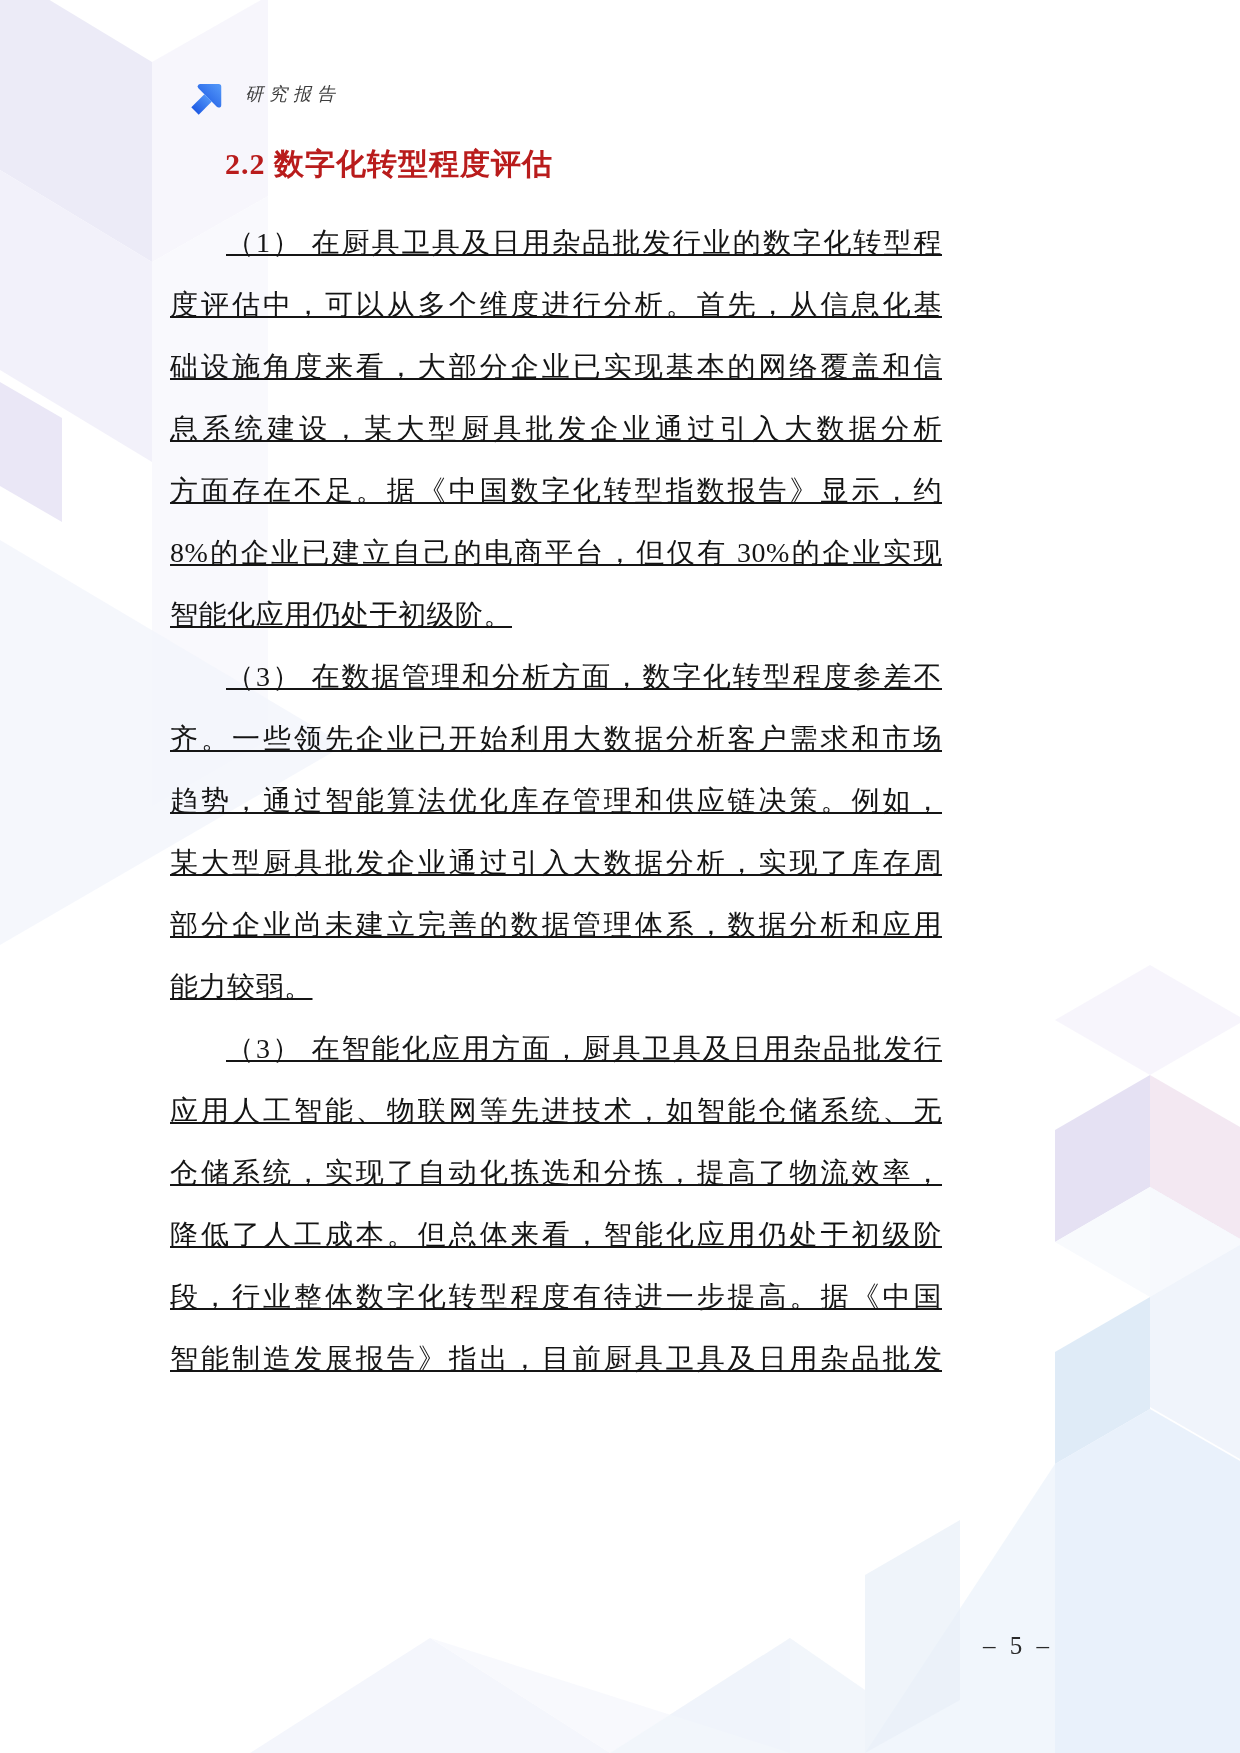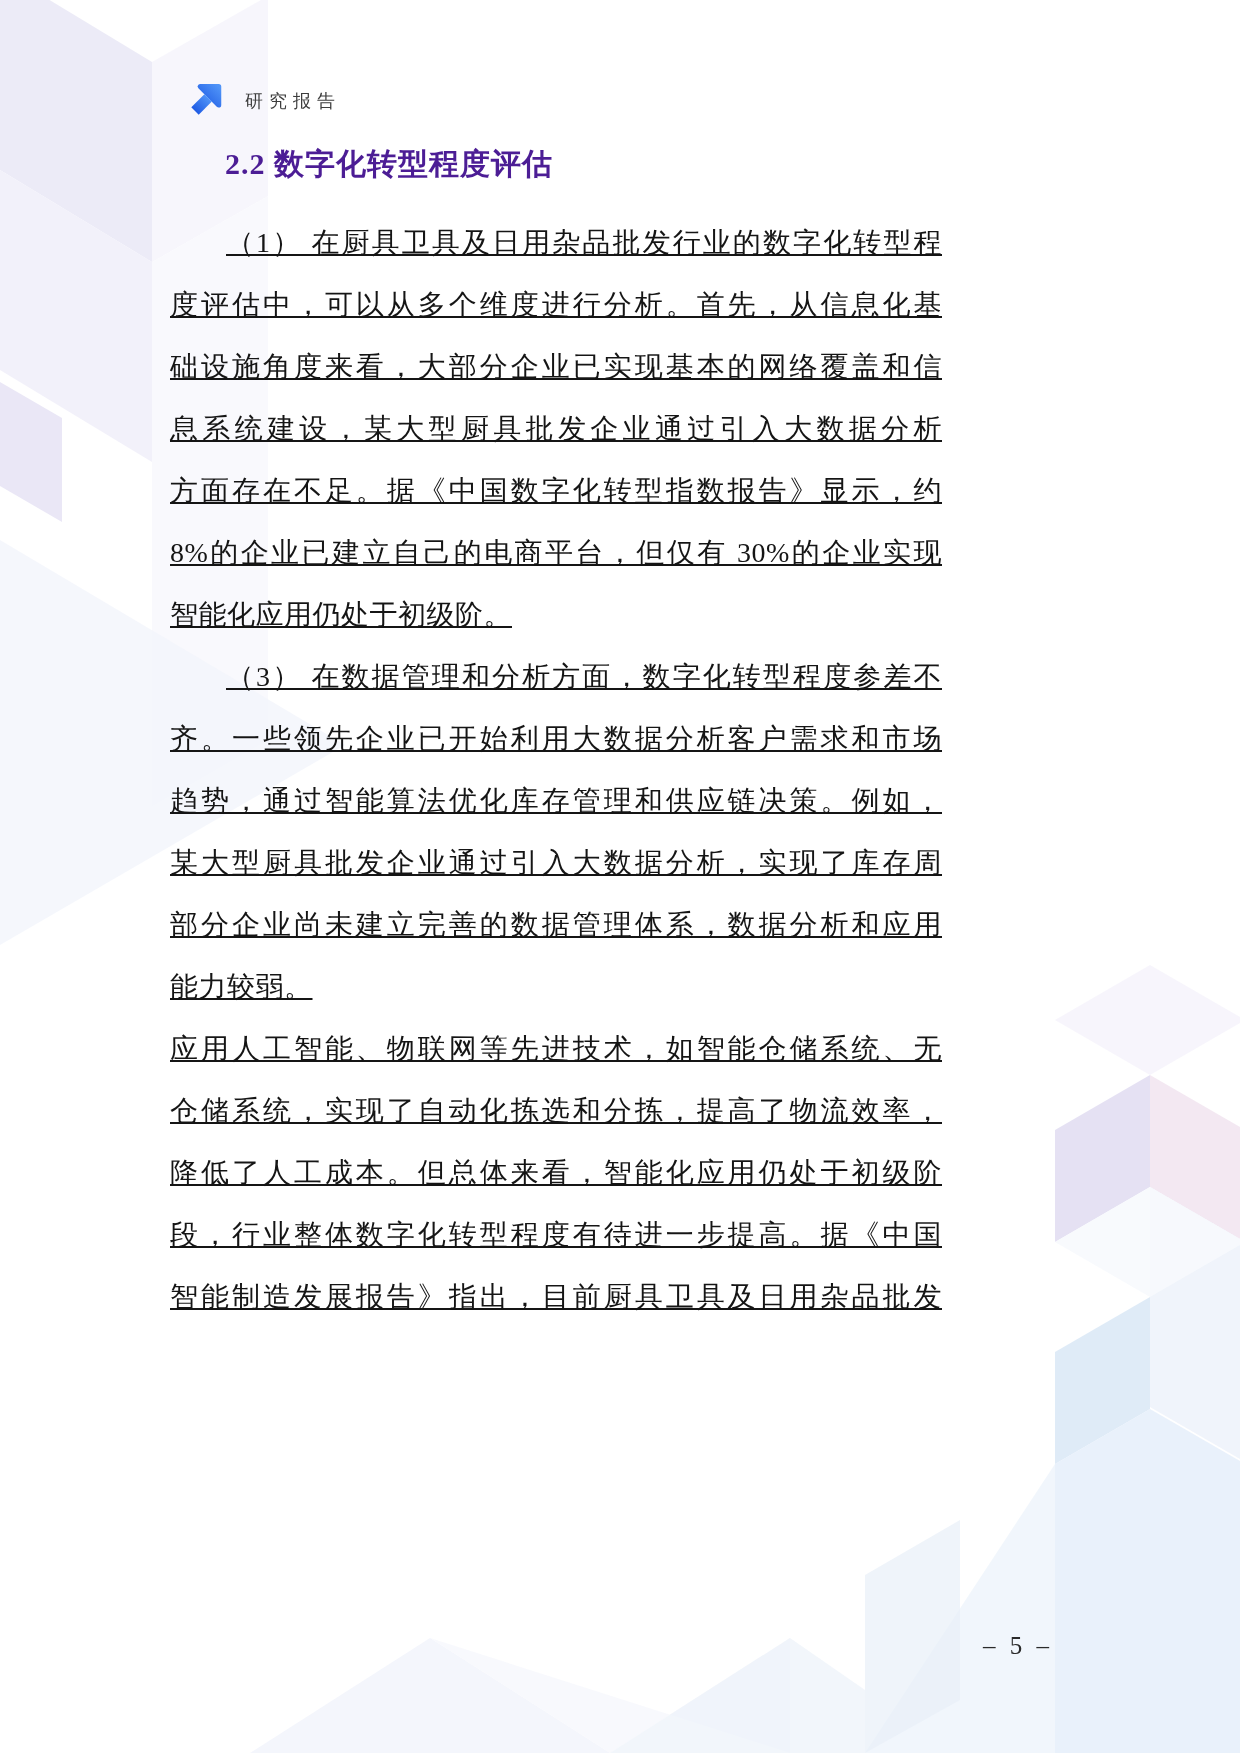--- a/index.html
+++ b/index.html
@@ -9,31 +9,31 @@
     background:#ffffff;
     overflow:hidden;
     font-family:"Liberation Serif","DejaVu Serif",serif;
     color:#151515;
   }
   .bg{position:absolute;inset:0;z-index:0;pointer-events:none;}
   .content{position:absolute;z-index:1;inset:0;}
 
   .logo-row{
     position:absolute;left:188px;top:82px;
-    display:flex;align-items:center;gap:22px;
+    display:flex;align-items:flex-start;gap:22px;font-style:italic;
   }
   .logo-icon{width:35px;height:37px;display:block;}
   .logo-label{
     font-size:18px;letter-spacing:6px;color:#3d3d3d;
   }
 
   .heading{
     position:absolute;left:170px;top:142px;width:772px;
     padding-left:55px;box-sizing:border-box;
-    font-size:30px;font-weight:700;color:#4c1d95;
+    font-size:30px;font-weight:700;color:#b91c1c;
     line-height:44px;
     letter-spacing:1px;
   }
 
   .body-text{
     position:absolute;left:170px;top:212px;width:772px;text-decoration:underline;
   }
   .line{
     height:62px;line-height:62px;
     font-size:28px;
@@ -107,20 +107,21 @@
         <div class="line">息系统建设，某大型厨具批发企业通过引入大数据分析</div>
         <div class="line">方面存在不足。据《中国数字化转型指数报告》显示，约</div>
         <div class="line">8%的企业已建立自己的电商平台，但仅有 30%的企业实现</div>
         <div class="line end">智能化应用仍处于初级阶。</div>
         <div class="line indent">（3） 在数据管理和分析方面，数字化转型程度参差不</div>
         <div class="line">齐。一些领先企业已开始利用大数据分析客户需求和市场</div>
         <div class="line">趋势，通过智能算法优化库存管理和供应链决策。例如，</div>
         <div class="line">某大型厨具批发企业通过引入大数据分析，实现了库存周</div>
         <div class="line">部分企业尚未建立完善的数据管理体系，数据分析和应用</div>
         <div class="line end">能力较弱。</div>
+        <div class="line indent">（3） 在智能化应用方面，厨具卫具及日用杂品批发行</div>
         <div class="line">应用人工智能、物联网等先进技术，如智能仓储系统、无</div>
         <div class="line">仓储系统，实现了自动化拣选和分拣，提高了物流效率，</div>
         <div class="line">降低了人工成本。但总体来看，智能化应用仍处于初级阶</div>
         <div class="line">段，行业整体数字化转型程度有待进一步提高。据《中国</div>
         <div class="line">智能制造发展报告》指出，目前厨具卫具及日用杂品批发</div>
       </div>
 
     <div class="page-number">– 5 –</div>
 
   </div>

